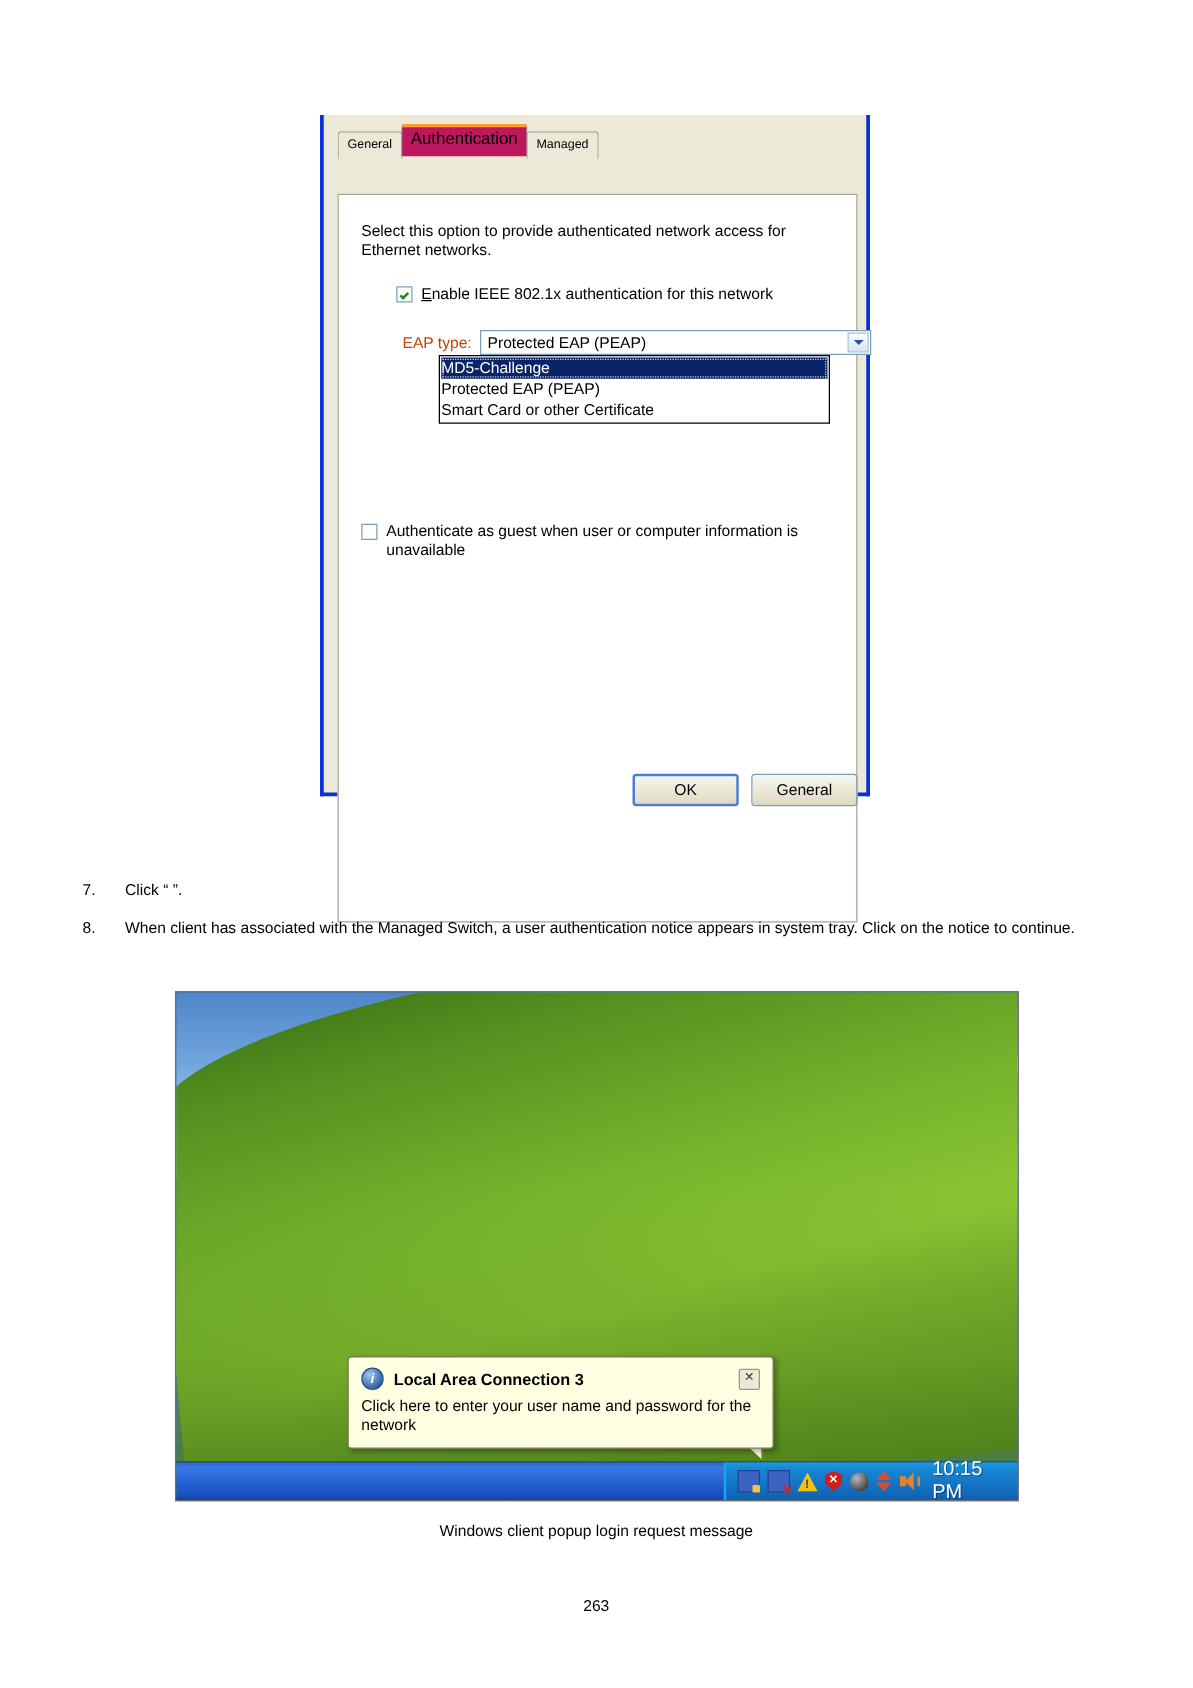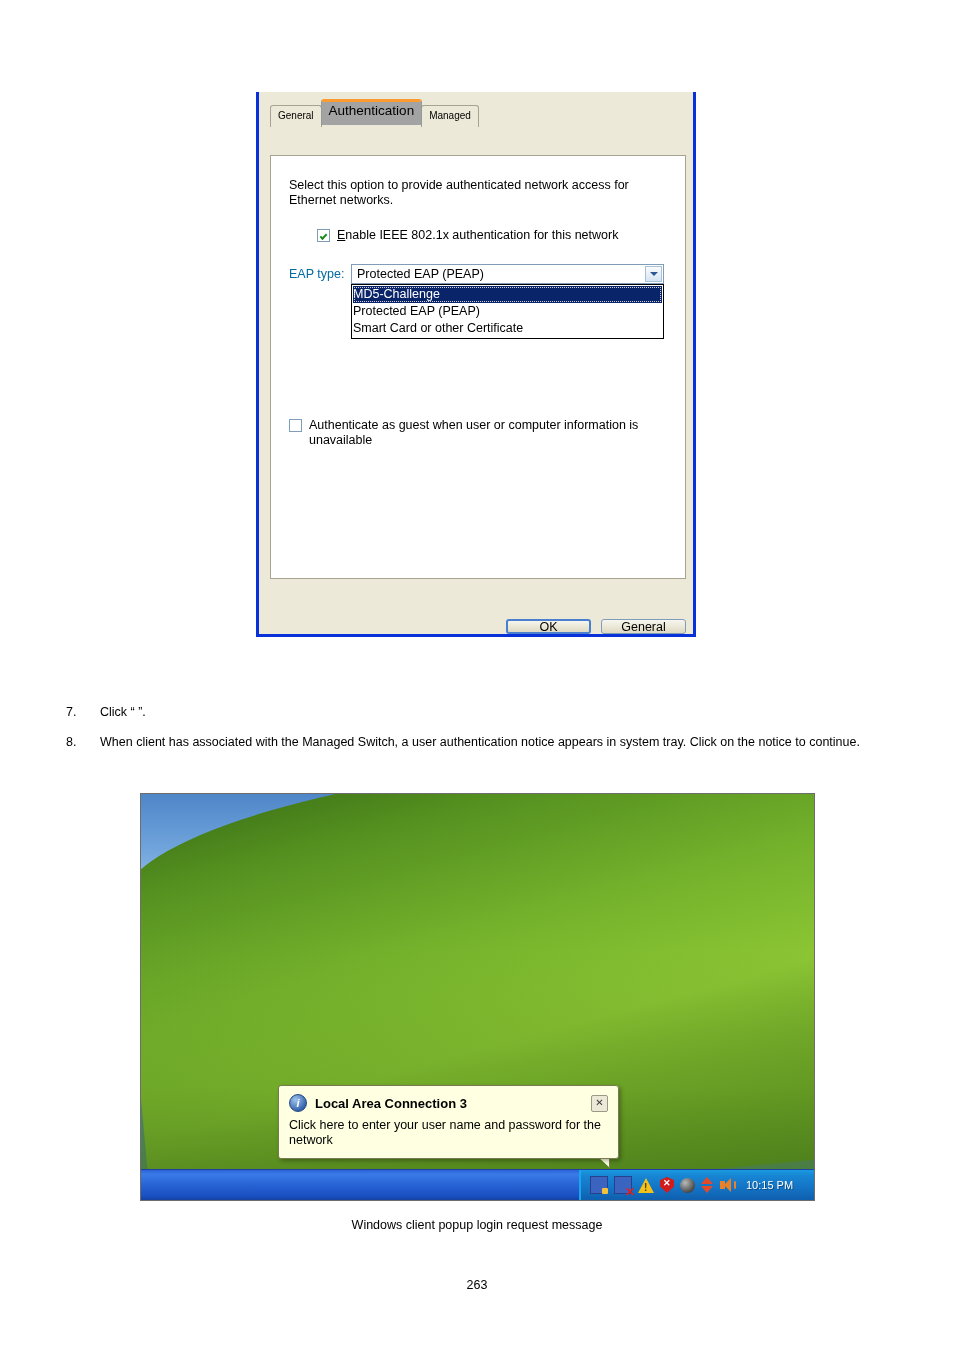--- a/index.html
+++ b/index.html
@@ -53,29 +53,29 @@
     display:flex;align-items:flex-end;
   }
   .tab{
     font-size:10px;color:#000;background:#ece9d8;
     border:1px solid #a6a390;border-bottom:none;
     border-radius:3px 3px 0 0;
     padding:2px 7px 3px 7px;line-height:16px;
     position:relative;top:2px;box-sizing:border-box;height:22px;
   }
   .tab.active{
-    background:#a3a3a3;border-color:#919b9c;
+    background:#be185d;border-color:#919b9c;
     border-top:3px solid #ff9c31;
     padding-top:1px;top:0;height:26px;z-index:3;
     font-size:13.5px;
   }
   .tab + .tab{margin-left:-1px;}
 
   .tabpage{
-    position:absolute;left:11px;top:63px;width:416px;height:424px;
+    position:absolute;left:11px;top:63px;width:416px;height:583px;
     background:#ffffff;border:1px solid #a6a390;
     box-sizing:border-box;
   }
   .desc{
     position:absolute;left:18px;top:22px;width:372px;
     font-size:12.5px;color:#000;line-height:15px;
   }
   .cb-row{position:absolute;display:flex;align-items:flex-start;}
   .cbox{
     width:13px;height:13px;background:#ffffff;
@@ -84,21 +84,21 @@
   }
   .cbox.checked::after{
     content:"";position:absolute;left:2px;top:4px;
     width:5px;height:2px;border-left:2px solid #1a8a1a;border-bottom:2px solid #1a8a1a;
     transform:rotate(-45deg);
   }
   .cb-label{font-size:12.5px;color:#000;margin-left:7px;line-height:14.5px;}
   .u{text-decoration:underline;}
 
   .eap-row{position:absolute;left:18px;top:108px;display:flex;align-items:center;}
-  .eap-label{font-size:12.5px;color:#0369a1;width:62px;}
+  .eap-label{font-size:12.5px;color:#c2410c;width:62px;margin-left:33px;}
   .combo{
     width:313px;height:20px;background:#ffffff;
     border:1px solid #7f9db9;box-sizing:border-box;
     display:flex;align-items:center;position:relative;
   }
   .combo-val{font-size:12.5px;color:#000;padding-left:5px;}
   .combo-arrow{
     position:absolute;right:1px;top:1px;width:17px;height:16px;
     background:linear-gradient(180deg,#fbfbfb,#d6e4f2);
     border:1px solid #a8c0d8;box-sizing:border-box;
@@ -113,21 +113,21 @@
     position:absolute;left:80px;top:128px;width:313px;
     background:#ffffff;border:1px solid #000000;
     box-sizing:border-box;z-index:10;
     padding:1px;
   }
   .dl-item{font-size:12.5px;color:#000;padding:1px 0;line-height:15px;}
   .dl-item.sel{background:#0a246a;color:#ffffff;outline:1px dotted #cfcfcf;outline-offset:-2px;}
 
   .btn-row{position:absolute;left:11px;top:527px;width:416px;display:flex;justify-content:flex-end;gap:10px;}
   .xbtn{
-    width:85px;height:15px;font-size:12.5px;color:#000;
+    width:85px;height:26px;font-size:12.5px;color:#000;
     background:linear-gradient(180deg,#f6f6f0 0%,#ece9d8 48%,#ded9c3 100%);
     border:1px solid #7f9db9;border-radius:3px;
     display:flex;align-items:center;justify-content:center;
     box-sizing:border-box;
   }
   .xbtn.default{border:2px solid #4a7fd0;}
 
   
   .doc-list{position:absolute;left:66px;top:698px;width:830px;}
   .doc-item{display:flex;font-size:12.5px;color:#000;line-height:28px;margin-bottom:2px;}
@@ -190,21 +190,21 @@
   }
   .ti-shield::after{content:"✕";position:absolute;left:3px;top:1px;color:#fff;font-size:9px;font-weight:bold;}
   .ti-disc{width:15px;height:15px;border-radius:50%;background:radial-gradient(circle at 35% 32%,#b9b9b9,#4a4a4a 70%,#2a2a2a);}
   .ti-updn{position:relative;width:13px;height:16px;}
   .ti-updn::before{content:"";position:absolute;left:0;top:0;border-left:6px solid transparent;border-right:6px solid transparent;border-bottom:7px solid #e24a2a;}
   .ti-updn::after{content:"";position:absolute;left:0;bottom:0;border-left:6px solid transparent;border-right:6px solid transparent;border-top:7px solid #e24a2a;}
   .ti-vol{position:relative;width:16px;height:14px;}
   .ti-vol .spk{position:absolute;left:0;top:3px;width:5px;height:8px;background:#e8812a;}
   .ti-vol .cone{position:absolute;left:4px;top:0;width:0;height:0;border-top:7px solid transparent;border-bottom:7px solid transparent;border-right:7px solid #e8812a;}
   .ti-vol .wv{position:absolute;right:0;top:3px;width:2px;height:8px;background:#e8812a;border-radius:1px;}
-  .clock{color:#ffffff;font-size:11px;margin-left:4px;text-shadow:1px 1px 0 rgba(0,0,0,.35);}
+  .clock{color:#ffffff;font-size:16px;margin-left:4px;text-shadow:1px 1px 0 rgba(0,0,0,.35);}
 
   .balloon{
     position:absolute;left:137px;top:291px;width:341px;
     background:#ffffe1;border:1px solid #7a7a52;border-radius:3px;
     box-shadow:2px 2px 4px rgba(0,0,0,.3);
     padding:8px 10px 10px 10px;box-sizing:border-box;
   }
   .b-head{display:flex;align-items:center;}
   .b-info{
     width:16px;height:16px;border-radius:50%;flex:0 0 auto;

